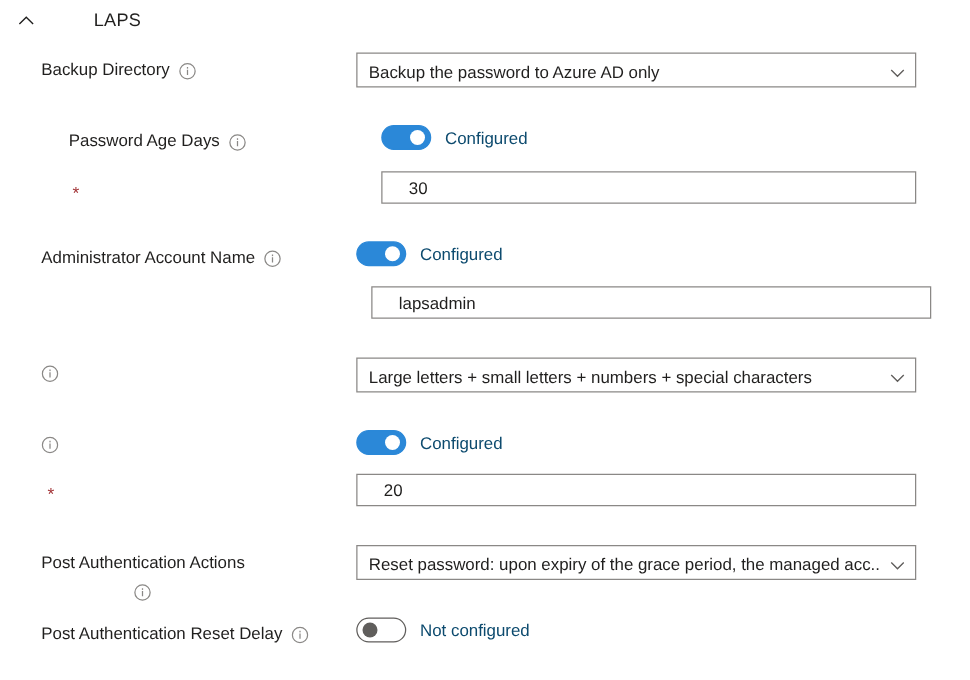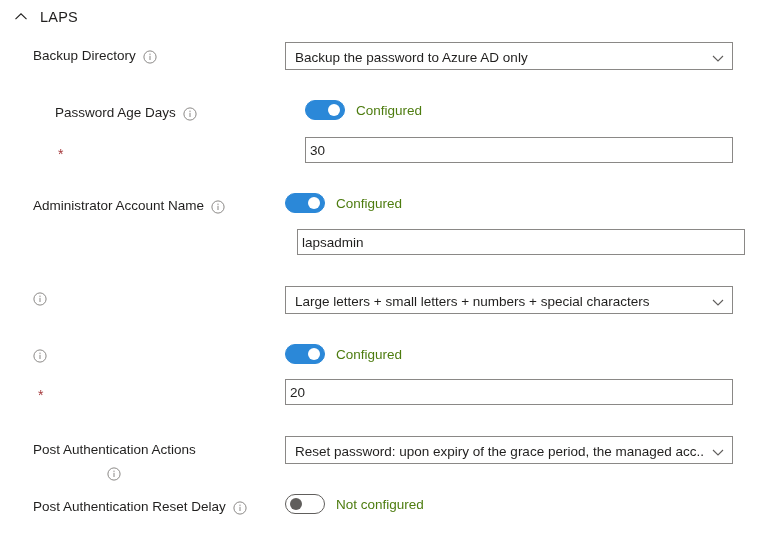--- a/index.html
+++ b/index.html
@@ -35,20 +35,21 @@
     width: 14px;
     height: 14px;
     position: relative;
     flex: none;
   }
   .chevron-up svg { display: block; }
   .section-title {
     font-size: 14.5px;
     color: #201f1e;
     letter-spacing: .2px;
+    margin-left: 35px;
   }
 
   
   .row {
     position: absolute;
     left: 0;
     width: 776px;
     height: 0;
   }
   .label {
@@ -111,21 +112,21 @@
   }
   .cb-chevron svg { display: block; }
 
   
   .textfield {
     position: absolute;
     box-sizing: border-box;
     height: 26px;
     border: 1px solid #8a8886;
     background: #ffffff;
-    padding: 0 4px;
+    padding: 0 21px;
     font-family: "Liberation Sans", sans-serif;
     font-size: 13.5px;
     color: #201f1e;
     line-height: 24px;
     outline: none;
   }
 
   
   .toggle-wrap {
     position: absolute;
@@ -162,21 +163,21 @@
   .toggle.on .knob {
     right: 4px;
     background: #ffffff;
   }
   .toggle.off .knob {
     left: 4px;
     background: #605e5c;
   }
   .toggle-label {
     font-size: 13.5px;
-    color: #4d7c0f;
+    color: #0c4a6e;
     white-space: nowrap;
   }
 </style>
 </head>
 <body>
 
 <div class="section-header">
   <span class="chevron-up">
     <svg viewBox="0 0 14 14" width="14" height="14" aria-hidden="true">
       <path d="M1.5 9.2 L7 3.8 L12.5 9.2" fill="none" stroke="#201f1e" stroke-width="1.1"></path>

